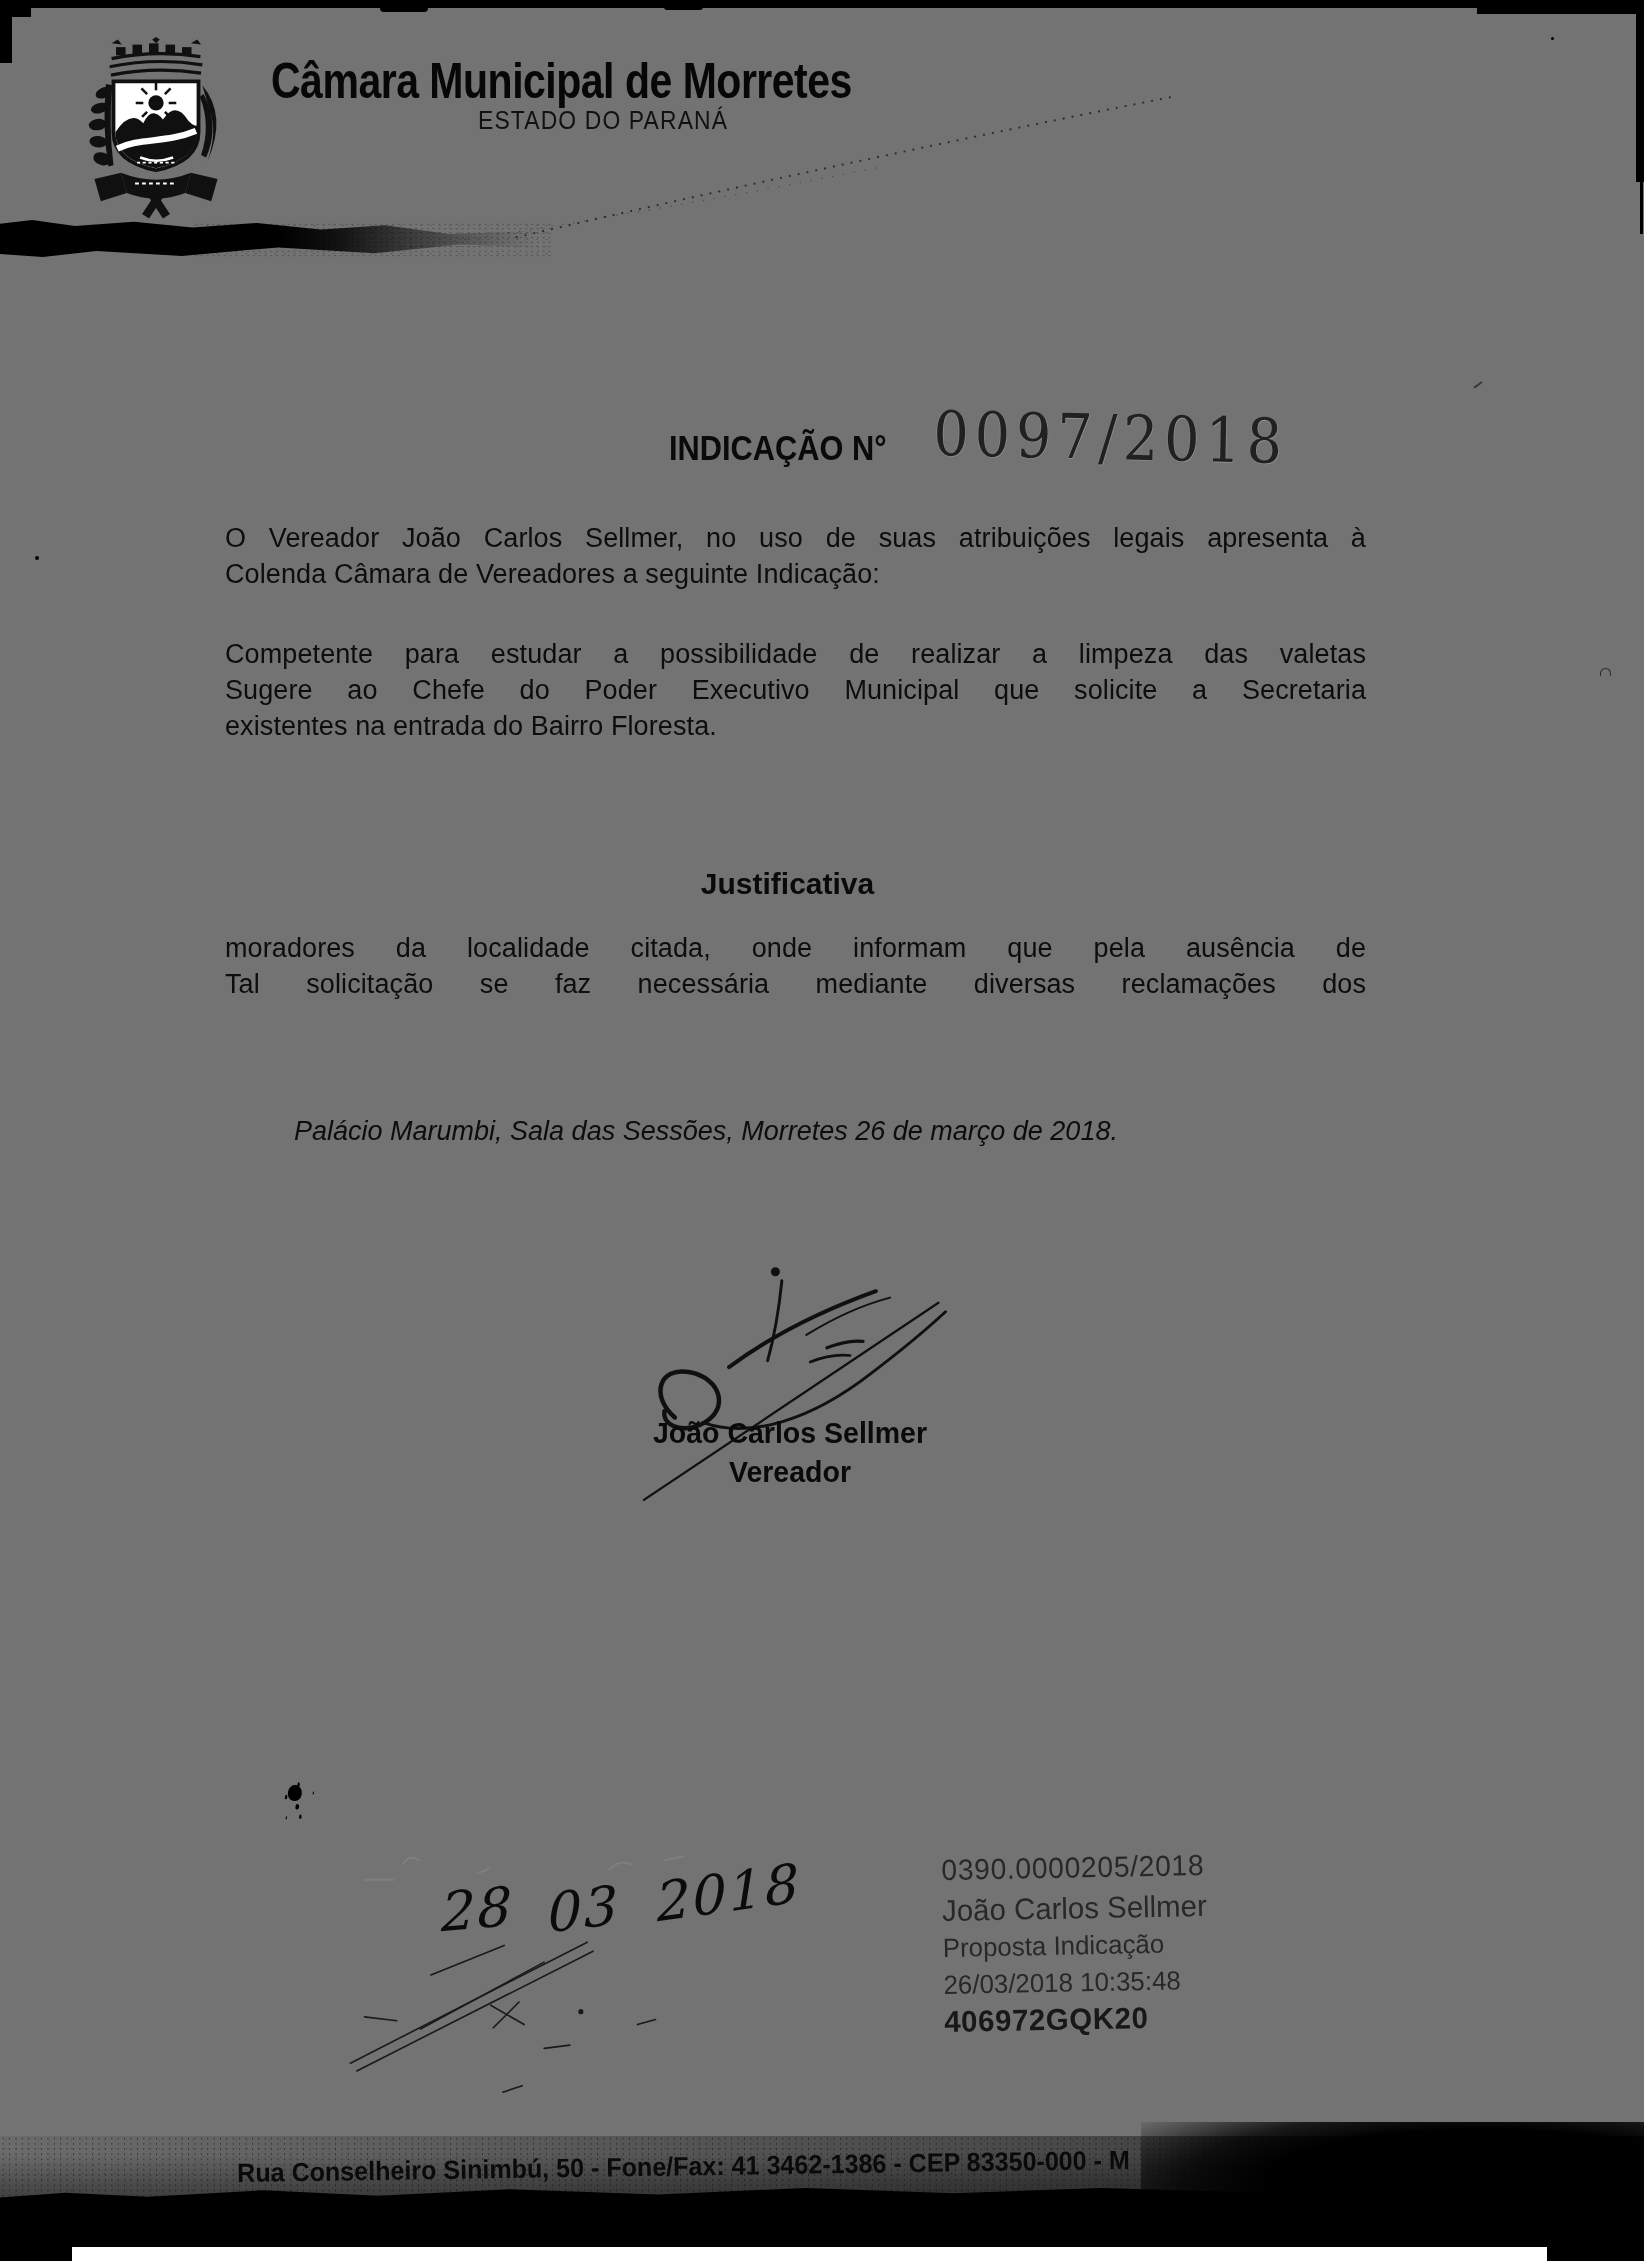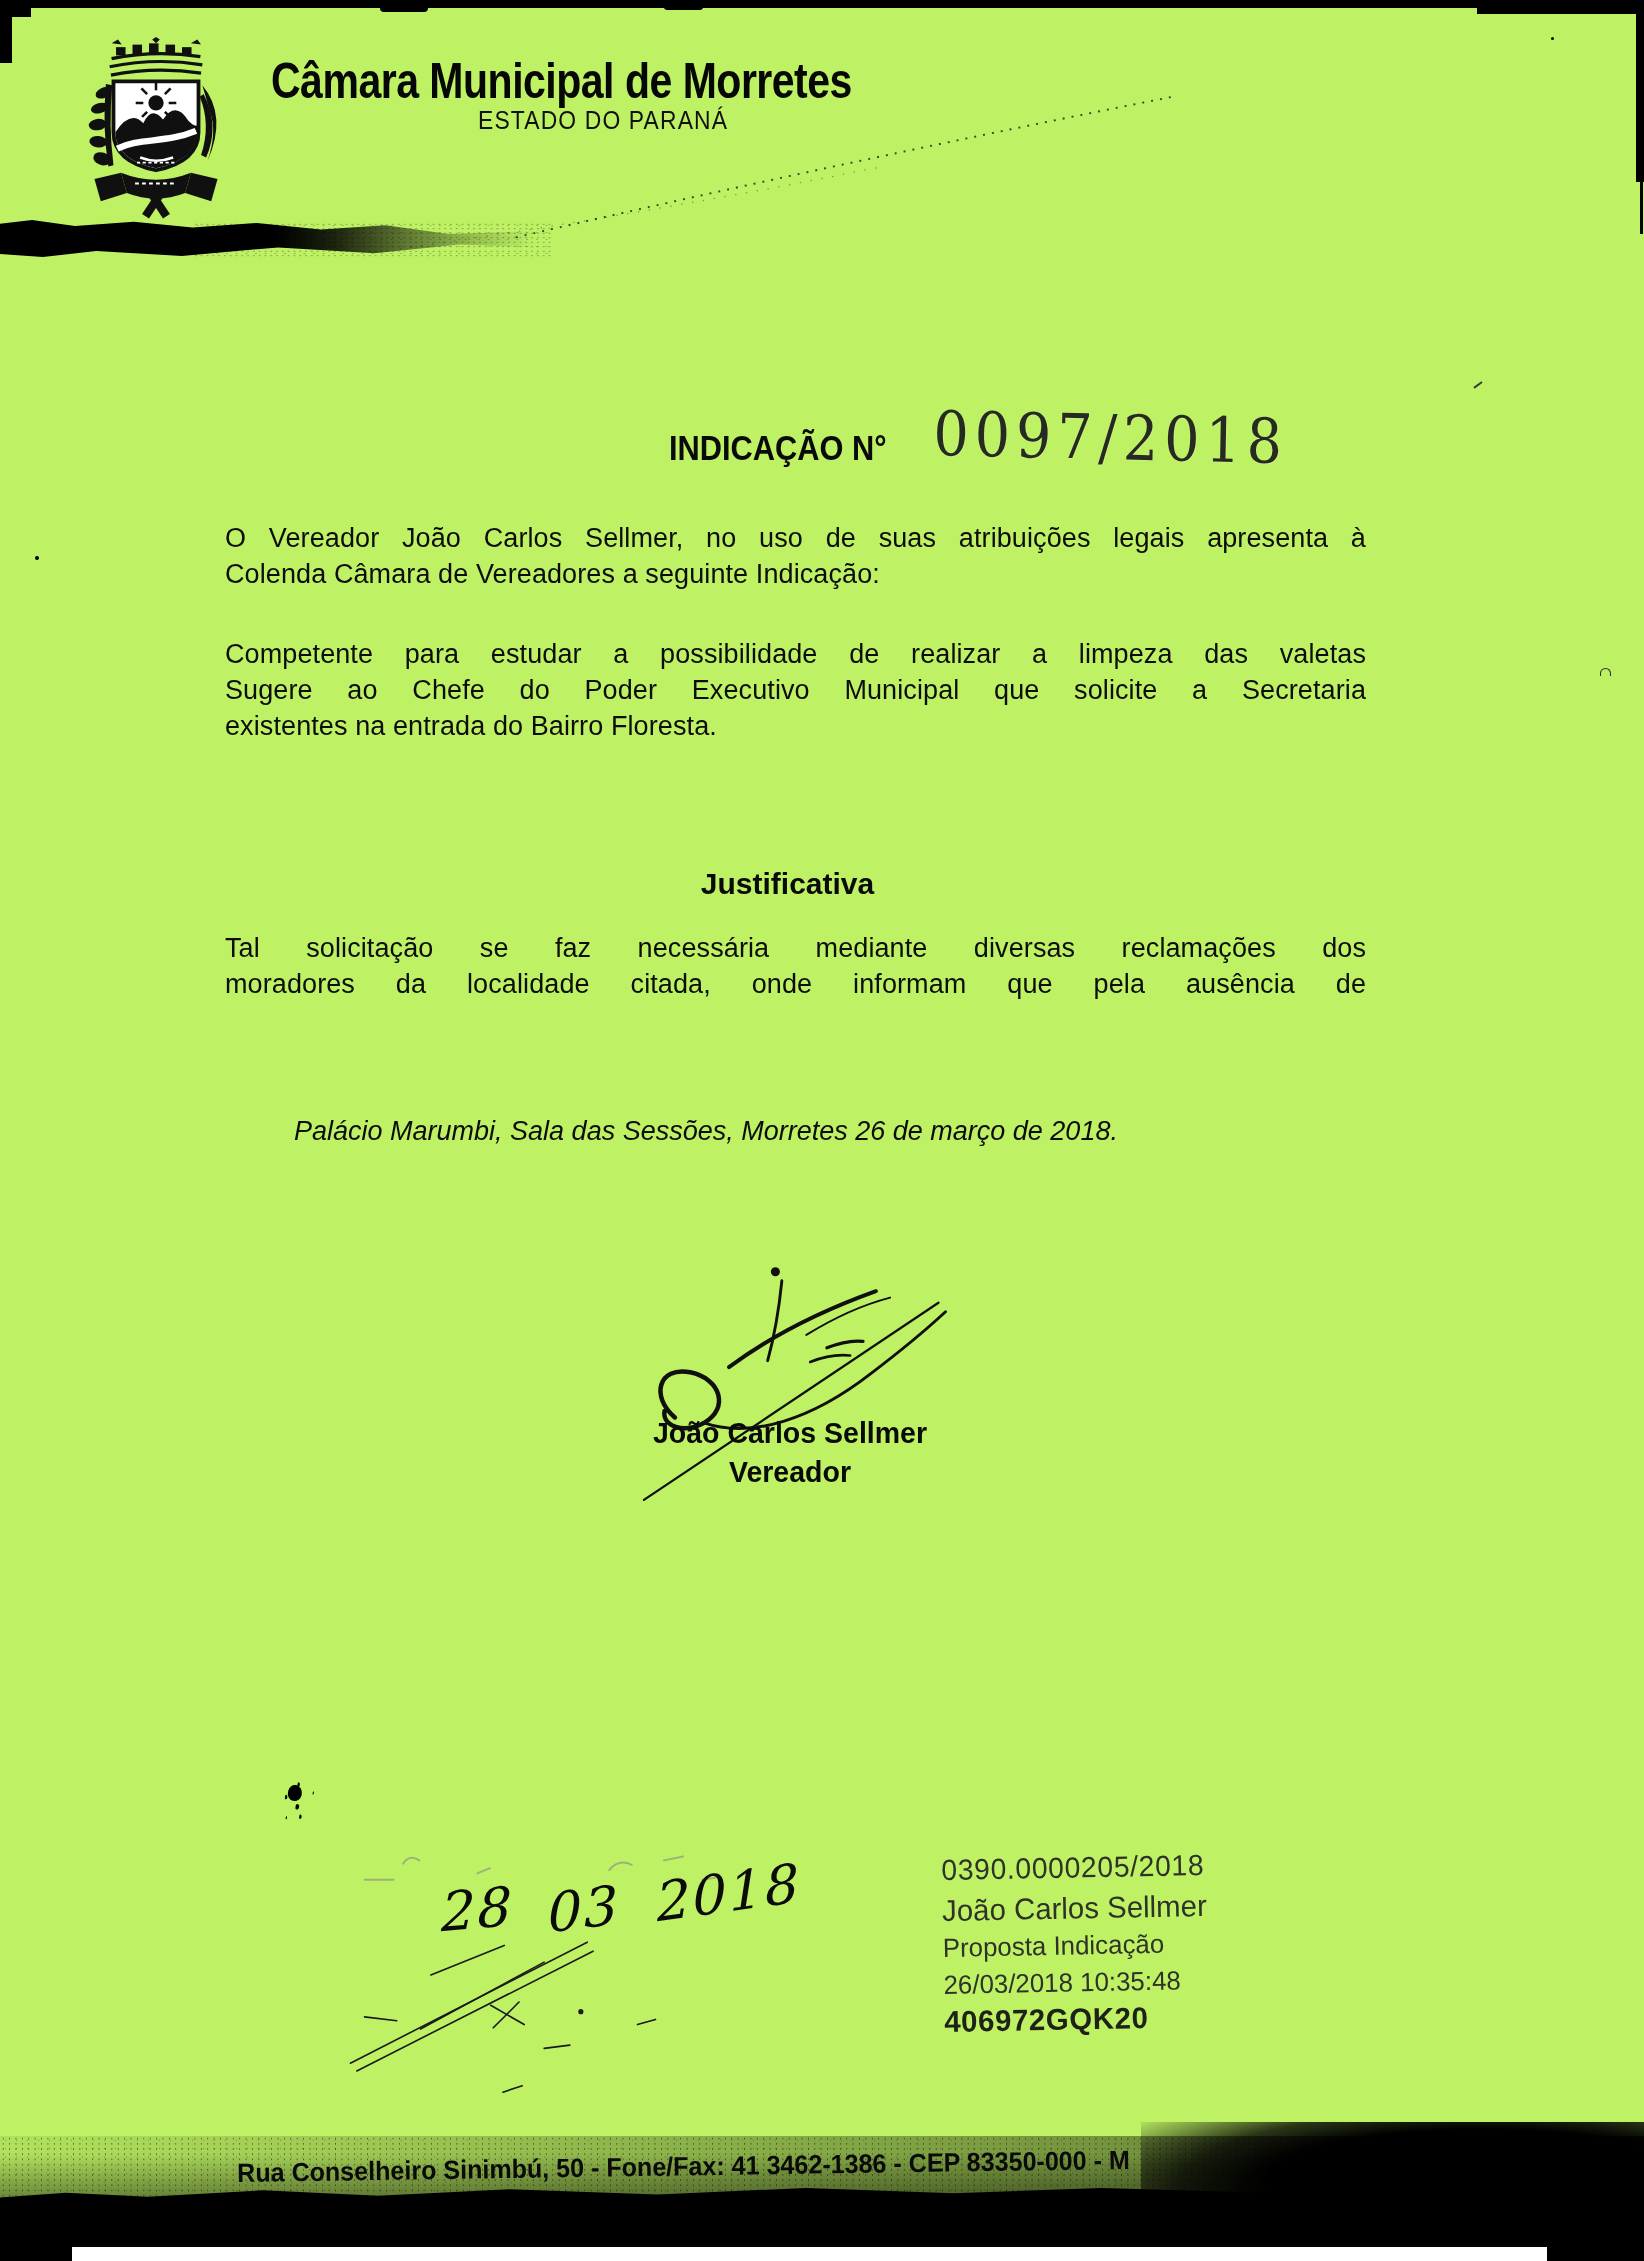--- a/index.html
+++ b/index.html
@@ -1,17 +1,17 @@
 <!DOCTYPE html>
 <html style="font-size:10.3px"><head>
 <meta charset="utf-8">
 <style>
   html,body{margin:0;padding:0;background:#e8e8e8;}
   .page{
-    position:relative;width:1644px;height:2261px;background:#bef264;
+    position:relative;width:1644px;height:2261px;background:#737373;
     font-family:"Liberation Sans",sans-serif;color:#0d0d0d;overflow:hidden;
   }
   
   .scan-topbar{position:absolute;left:0;top:0;width:1644px;height:8.4px;background:#000;}
   .bump1{position:absolute;left:380px;top:0;width:48px;height:12.3px;background:#000;border-radius:0 0 3.9px 3.9px;}
   .bump2{position:absolute;left:664px;top:0;width:39px;height:10.3px;background:#000;border-radius:0 0 3.2px 3.2px;}
   .bump3{position:absolute;left:1477px;top:0;width:168px;height:13.5px;background:#000;}
   .corner-tl-a{position:absolute;left:0;top:0;width:12.3px;height:63px;background:#000;}
   .corner-tl-b{position:absolute;left:0;top:0;width:31px;height:17.4px;background:#000;}
   .right-edge{position:absolute;left:1636px;top:0;width:8.4px;height:182px;background:#000;}
@@ -220,22 +220,22 @@
     <div class="jline">O Vereador João Carlos Sellmer, no uso de suas atribuições legais apresenta à</div>
     <div class="lline">Colenda Câmara de Vereadores a seguinte Indicação:</div>
   </div>
   <div class="para p2">
     <div class="jline">Competente para estudar a possibilidade de realizar a limpeza das valetas</div>
     <div class="jline">Sugere ao Chefe do Poder Executivo Municipal que solicite a Secretaria</div>
     <div class="lline">existentes na entrada do Bairro Floresta.</div>
   </div>
   <h2 class="just-head">Justificativa</h2>
   <div class="para p3">
+    <div class="jline">moradores da localidade citada, onde informam que pela ausência de</div>
     <div class="jline">Tal solicitação se faz necessária mediante diversas reclamações dos</div>
-    <div class="jline">moradores da localidade citada, onde informam que pela ausência de</div>
   </div>
   <p class="dateline">Palácio Marumbi, Sala das Sessões, Morretes 26 de março de 2018.</p>
 
   <svg class="sig-svg" width="348" height="245" viewBox="0 0 540 380">
     <g fill="none" stroke="#101010" stroke-linecap="round">
       <path d="M 505 60 L 48 366" stroke-width="3.5"></path>
       <path d="M 96 238 C 58 206 70 158 120 168 C 168 178 180 224 142 246 C 110 264 76 252 80 228" stroke-width="7"></path>
       <path d="M 140 246 C 215 272 310 240 400 170 C 450 132 488 100 516 74" stroke-width="4.5"></path>
       <path d="M 180 160 C 250 108 330 70 408 42" stroke-width="6"></path>
       <path d="M 300 110 C 345 82 392 62 430 52" stroke-width="3"></path>

